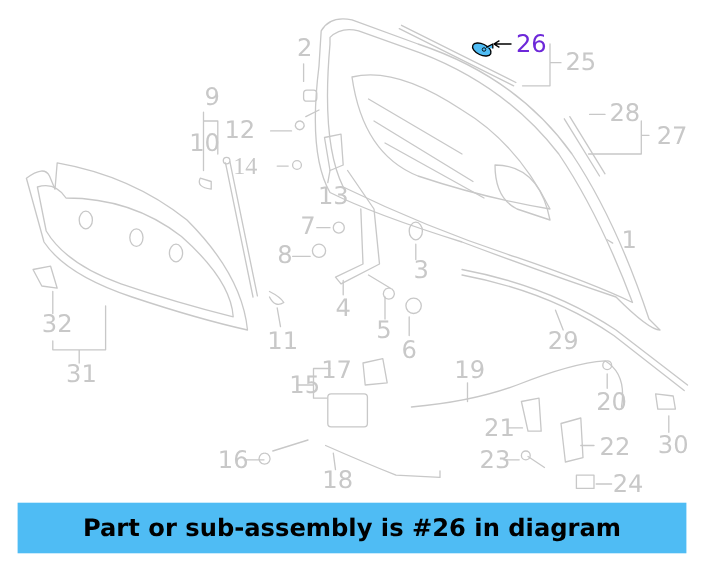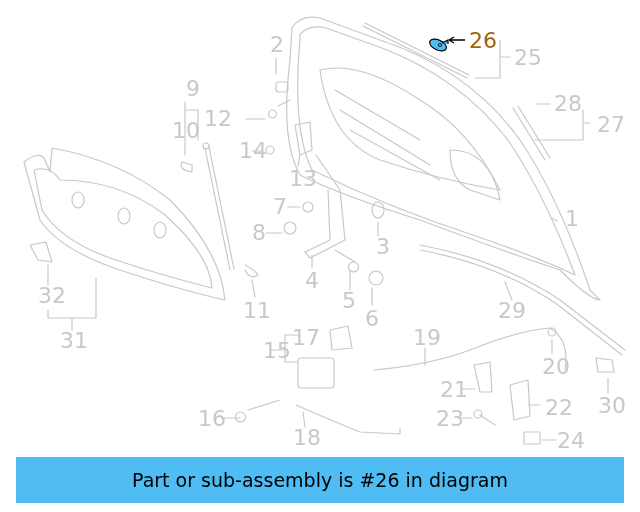--- a/index.html
+++ b/index.html
@@ -1,21 +1,21 @@
 <!DOCTYPE html>
 <html><head>
 <meta charset="utf-8">
 <style>
   html, body { margin:0; padding:0; background:#ffffff; }
   body { width:640px; height:512px; position:relative; overflow:hidden; font-family:"DejaVu Sans", sans-serif; }
   #diagram { position:absolute; left:0; top:0; width:640px; height:512px; }
   .callout { position:absolute; font-family:"DejaVu Sans", sans-serif; font-size:22px; color:#c8c8c8; line-height:1; white-space:nowrap; }
-  .callout.hl { color:#a16207; }
+  .callout.hl { color:#6d28d9; }
   .banner { position:absolute; left:16px; top:457px; width:608px; height:46px; background:#4fbcf4; display:flex; flex-direction:column; align-items:center; justify-content:center; }
-  .banner span { font-family:"DejaVu Sans", sans-serif; font-size:19px; color:#000; line-height:21px; }
+  .banner span { font-family:"DejaVu Sans", sans-serif; font-size:22px; color:#000; line-height:21px;font-weight:bold; }
 </style>
 </head>
 <body>
 
 <svg id="diagram" viewBox="0 0 640 512" width="640" height="512">
   <g fill="none" stroke="#c8c8c8" stroke-width="1.2" stroke-linejoin="round" stroke-linecap="round">
 
     <g>
       <path d="M292,28 Q300,14 320,18 L380,40 Q470,70 520,140 Q560,200 590,290 L600,300 Q590,300 560,270 Q500,250 420,220 Q340,195 300,175 Q280,140 290,60 Z"></path>
       <path d="M300,34 Q310,24 326,28 L382,48 Q460,78 508,140 Q545,195 575,275 Q540,258 470,234 Q390,208 312,170 Q292,130 300,40 Z"></path>
@@ -103,21 +103,21 @@
     <div class="callout" style="left: 305px; top: 270px;">4</div>
     <div class="callout" style="left: 342px; top: 290px;">5</div>
     <div class="callout" style="left: 365px; top: 308px;">6</div>
     <div class="callout" style="left: 273px; top: 196px;">7</div>
     <div class="callout" style="left: 252px; top: 222px;">8</div>
     <div class="callout" style="left: 186px; top: 78px;">9</div>
     <div class="callout" style="left: 172px; top: 120px;">10</div>
     <div class="callout" style="left: 243px; top: 300px;">11</div>
     <div class="callout" style="left: 204px; top: 108px;">12</div>
     <div class="callout" style="left: 289px; top: 168px;">13</div>
-    <div class="callout" style="left: 239px; top: 140px;">14</div>
+    <div class="callout" style="left: 212px; top: 140px; font-family: Liberation Serif, serif;">14</div>
     <div class="callout" style="left: 246px; top: 340px; margin-left: 17px;">15</div>
     <div class="callout" style="left: 198px; top: 408px;">16</div>
     <div class="callout" style="left: 292px; top: 327px;">17</div>
     <div class="callout" style="left: 293px; top: 427px;">18</div>
     <div class="callout" style="left: 413px; top: 327px; text-align: right;">19</div>
     <div class="callout" style="left: 542px; top: 356px;">20</div>
     <div class="callout" style="left: 440px; top: 379px;">21</div>
     <div class="callout" style="left: 545px; top: 397px;">22</div>
     <div class="callout" style="left: 436px; top: 408px;">23</div>
     <div class="callout" style="left: 557px; top: 430px;">24</div>

